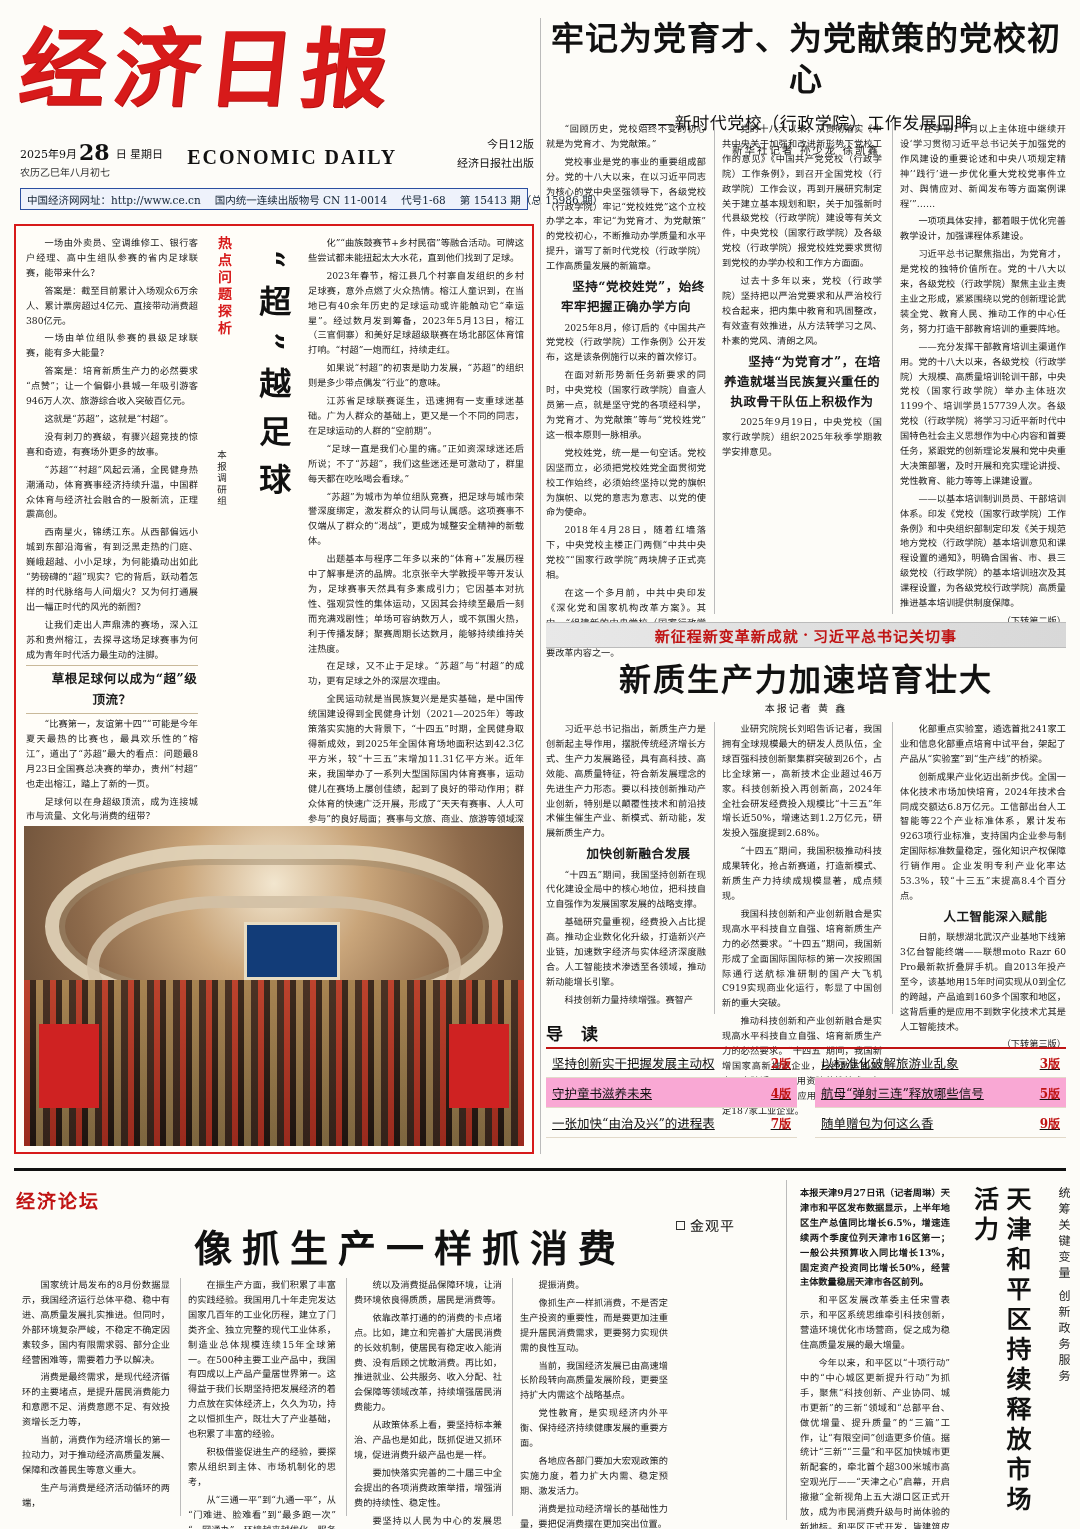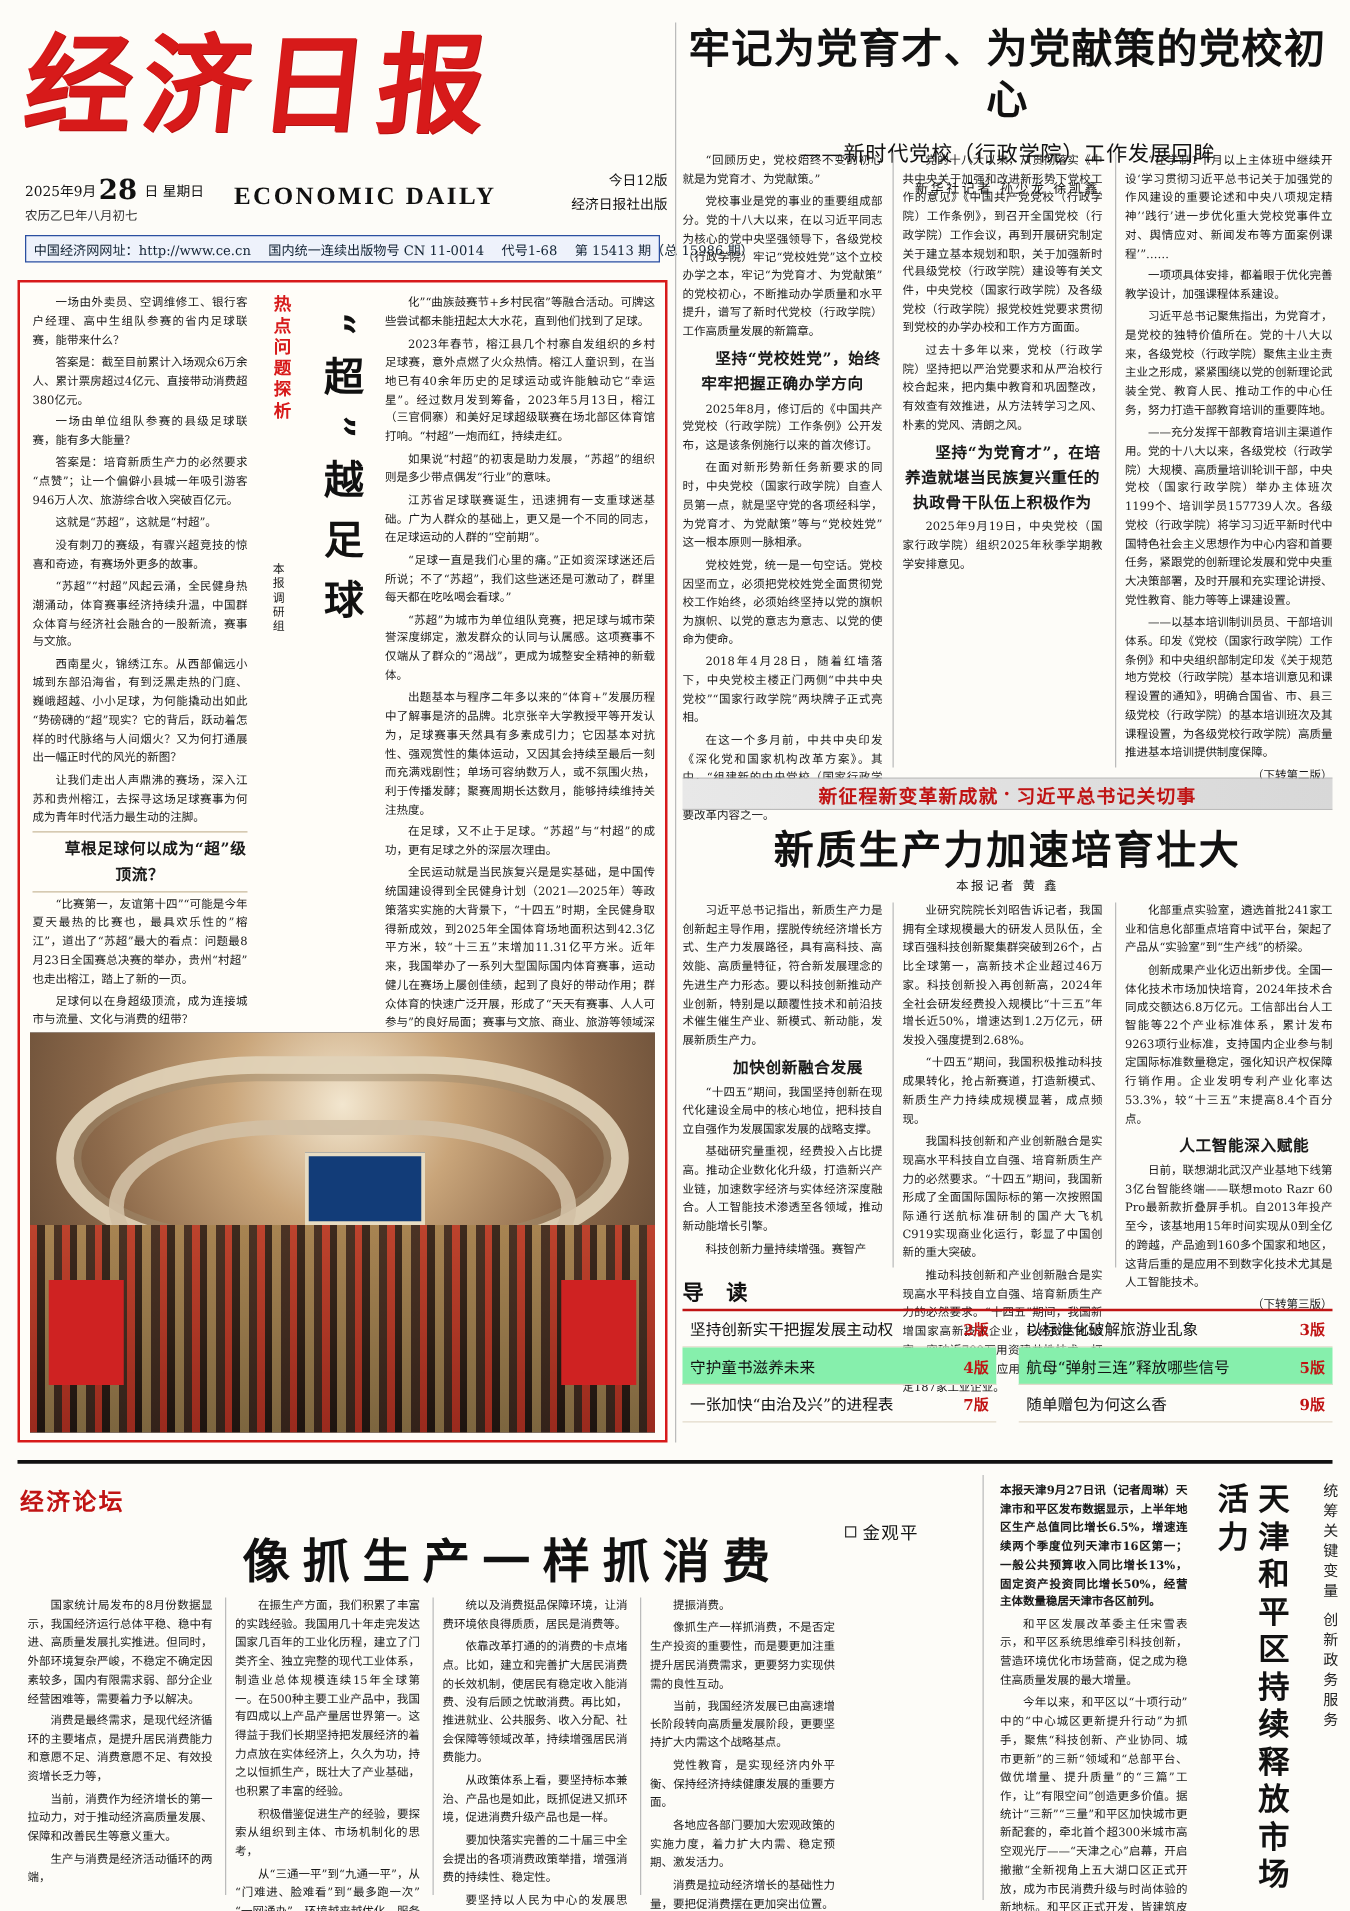--- a/index.html
+++ b/index.html
@@ -140,22 +140,22 @@
   .guide-head{
     position:absolute;left:546px;top:1020px;width:520px;
     border-bottom:2px solid #c01414;padding-bottom:2px;
   }
   .guide-head span{font-size:17px;font-weight:700;letter-spacing:6px;}
   .guide{
     position:absolute;left:546px;top:1048px;width:520px;
     display:grid;grid-template-columns:1fr 1fr;gap:0 18px;
   }
   .g-row{display:flex;align-items:center;justify-content:space-between;
-    font-size:12.5px;padding:5px 6px;border-bottom:1px solid #e2d9c9;}
-  .g-row.alt{background:#86efac;text-align:right;}
+    font-size:12.5px;padding:5px 6px;border-bottom:1px solid #e2d9c9;text-decoration:underline;}
+  .g-row.alt{background:#f9a8d4;text-align:right;}
   .g-row .pg{color:#c01414;font-weight:700;font-size:12px;margin-left:8px;}
 
   
   .hr-thick{position:absolute;left:14px;top:1168px;width:1052px;height:3px;background:#111;}
   .forum{
     position:absolute;left:16px;top:1186px;font-size:19px;font-weight:700;color:#c01414;letter-spacing:2px;
   }
   .bigtitle3{
     position:absolute;left:40px;top:1218px;width:740px;text-align:center;
     font-size:38px;font-weight:700;letter-spacing:10px;
@@ -240,21 +240,21 @@
   <div class="vtitle">“超”越足球</div>
   <div class="byline-v">本报调研组</div>
 
   <div class="col" style="left:26px;top:236px;width:172px;height:580px;">
     <p>一场由外卖员、空调维修工、银行客户经理、高中生组队参赛的省内足球联赛，能带来什么？</p>
     <p>答案是：截至目前累计入场观众6万余人、累计票房超过4亿元、直接带动消费超380亿元。</p>
     <p>一场由单位组队参赛的县级足球联赛，能有多大能量？</p>
     <p>答案是：培育新质生产力的必然要求“点赞”；让一个偏僻小县城一年吸引游客946万人次、旅游综合收入突破百亿元。</p>
     <p>这就是“苏超”，这就是“村超”。</p>
     <p>没有刺刀的赛级，有骤兴超竞技的惊喜和奇迹，有赛场外更多的故事。</p>
-    <p>“苏超”“村超”风起云涌，全民健身热潮涌动，体育赛事经济持续升温，中国群众体育与经济社会融合的一股新流，赛事与文旅。</p>
+    <p>“苏超”“村超”风起云涌，全民健身热潮涌动，体育赛事经济持续升温，中国群众体育与经济社会融合的一股新流，正理震高创。</p>
     <p>西南星火，锦绣江东。从西部偏远小城到东部沿海省，有到泛黑走热的门庭、巍峨超越、小小足球，为何能撬动出如此“势磅礴的“超”现实？它的背后，跃动着怎样的时代脉络与人间烟火？又为何打通展出一幅正时代的风光的新图？</p>
     <p>让我们走出人声鼎沸的赛场，深入江苏和贵州榕江，去探寻这场足球赛事为何成为青年时代活力最生动的注脚。</p>
     <p class="sub-h" style="border-top:1px solid #c9b99a;border-bottom:1px solid #c9b99a;padding:3px 0;">草根足球何以成为“超”级顶流？</p>
     <p>“比赛第一，友谊第十四”“可能是今年夏天最热的比赛也，最具欢乐性的”榕江”，道出了“苏超”最大的看点：问题最8月23日全国赛总决赛的举办，贵州“村超”也走出榕江，踏上了新的一页。</p>
     <p>足球何以在身超级顶流，成为连接城市与流量、文化与消费的纽带？</p>
     <p>有人说是草根、纯粹、最具重心人心。让观众看到了一场场真实、酣畅的比赛；有人说是—张65元的门票，就能让人一两天看见改变观赛的激情与激情之中。“苏超”和“村超”，正是以“低垒与“竞”高清楼价值“全民乐事”等关键词，成就了自己的“泼天富贵”。</p>
     <p>“然而，这一切并非看起来那般轻而易举，更不是天上掉篮饼。</p>
     <p>榕江办“村超”，源于“不想耳朵”的决心。2020年，则网实现了脱贫摘帽“的榕江县人与地区生产总值约相当于全国平均水平的三分之一。县委、县政府意识到，必须打造具有广泛影响力的县IP，才能真正实现可持续发展。为此，当地先后3次复到“尽里四年十半千”大山里的CBA+民族文</p>
   </div>
 

